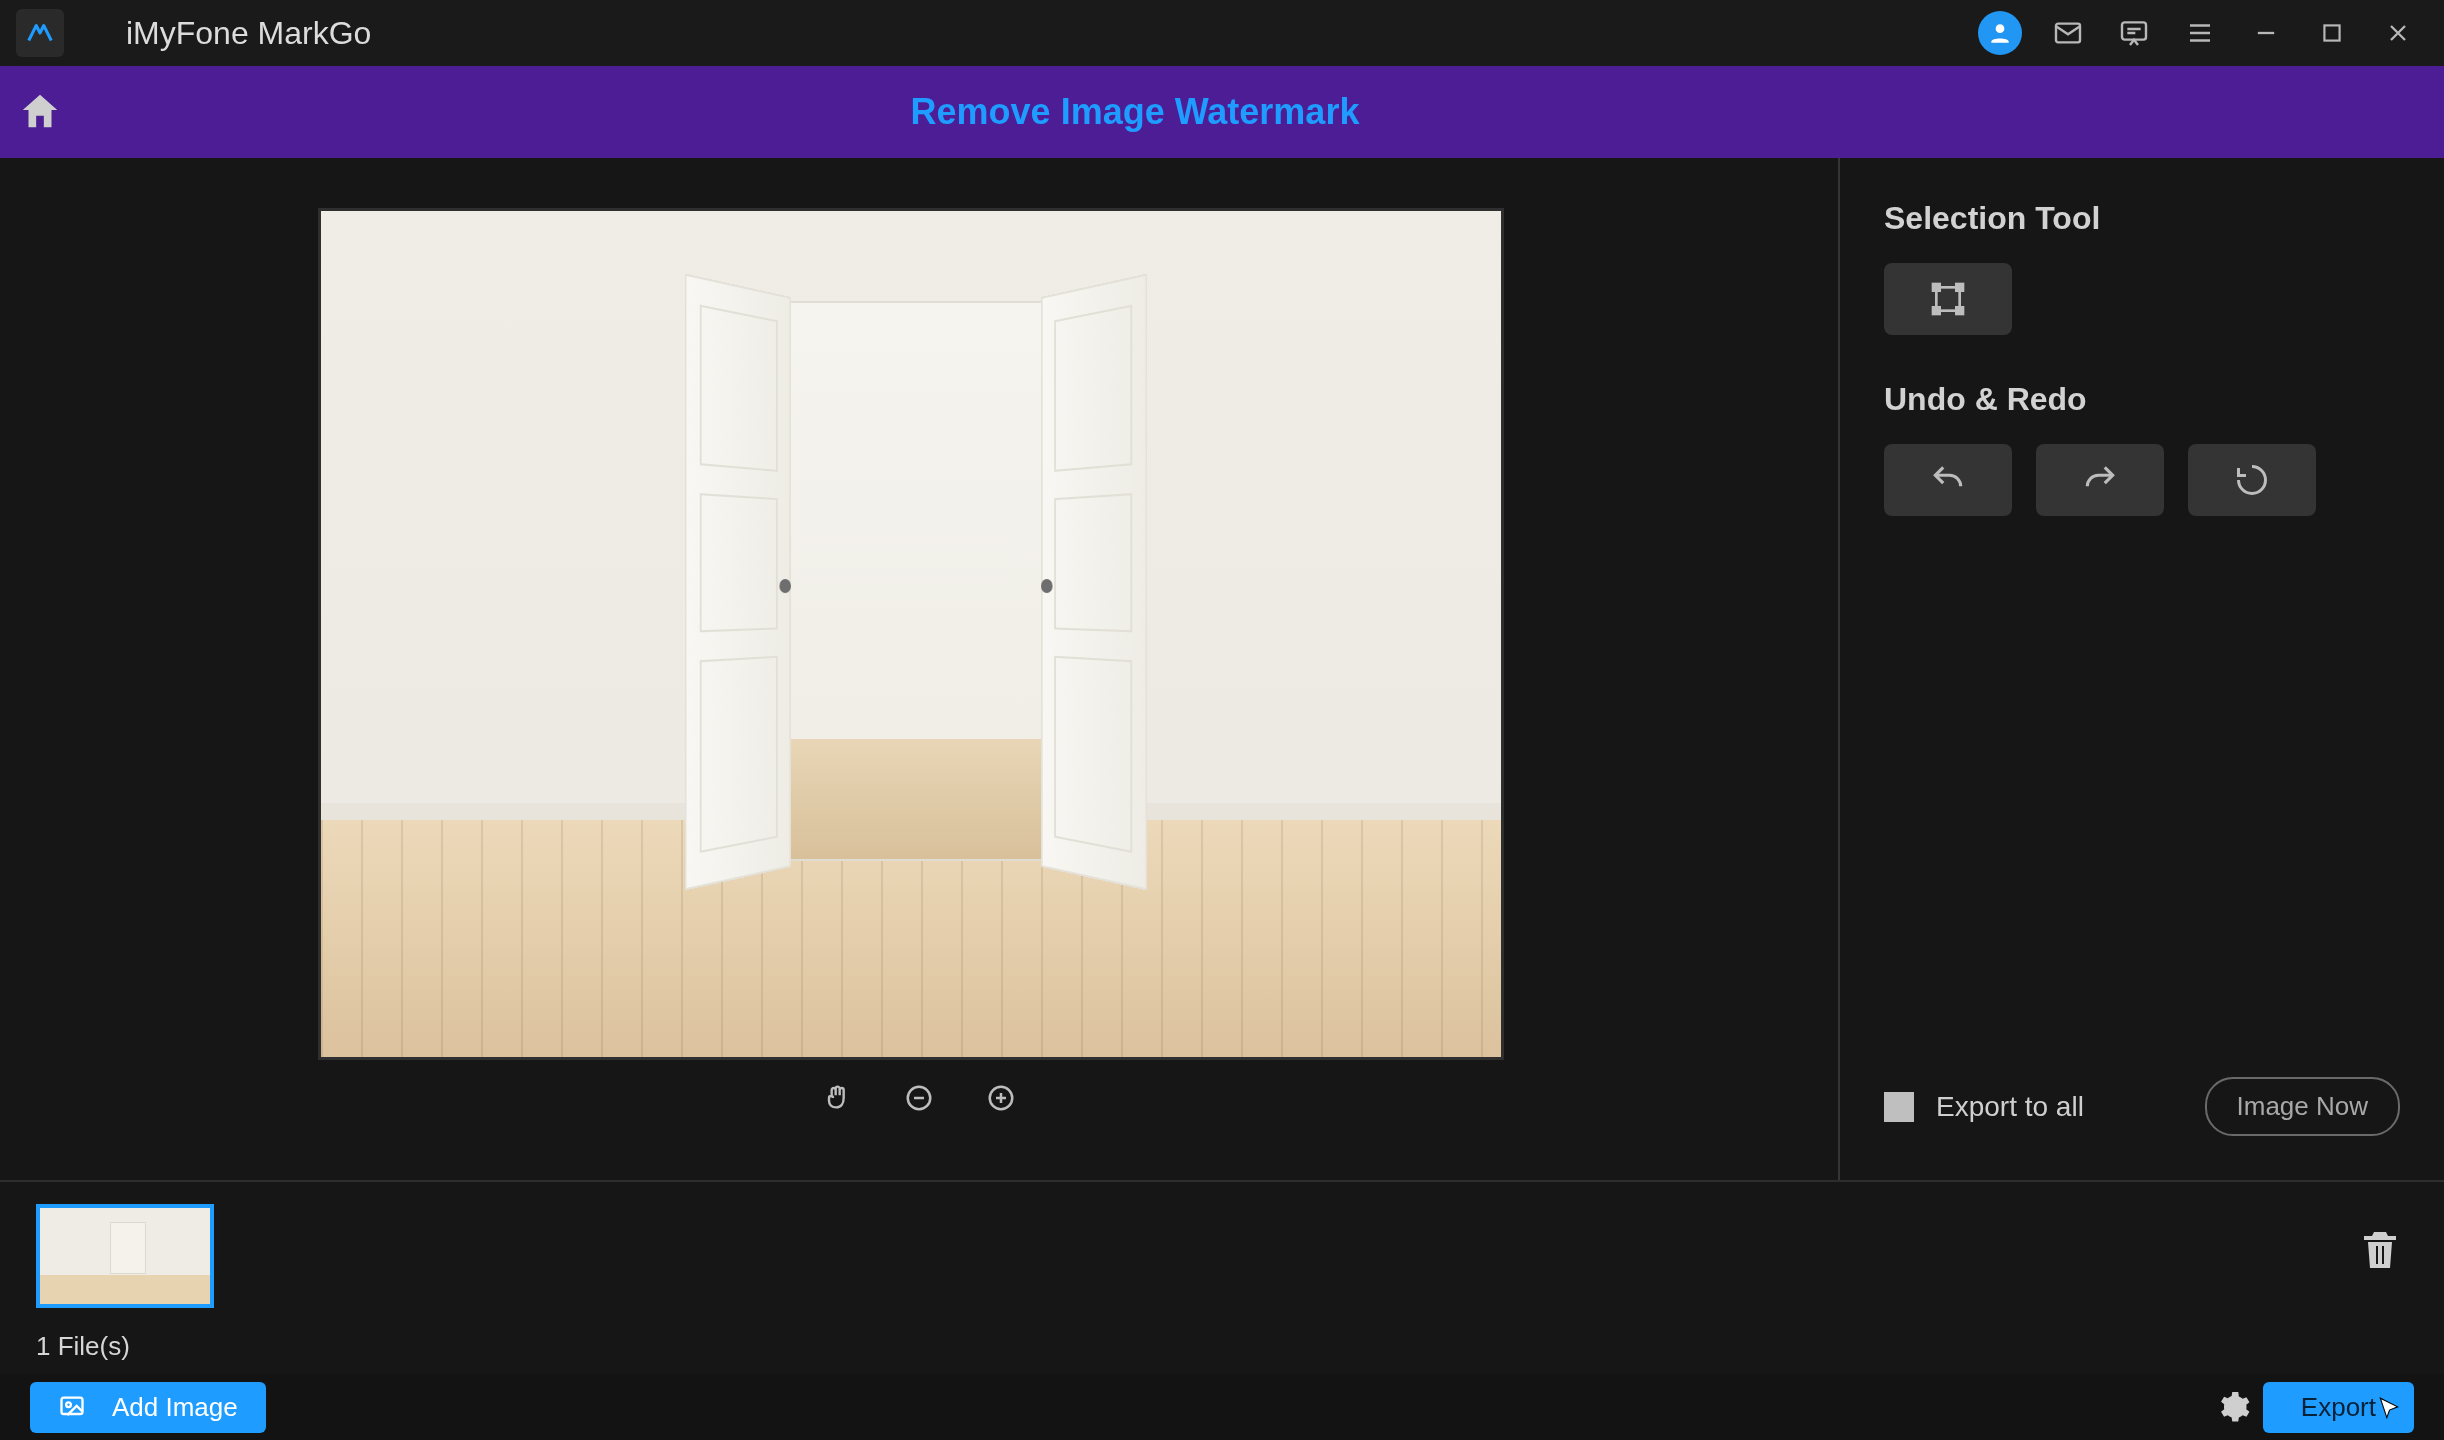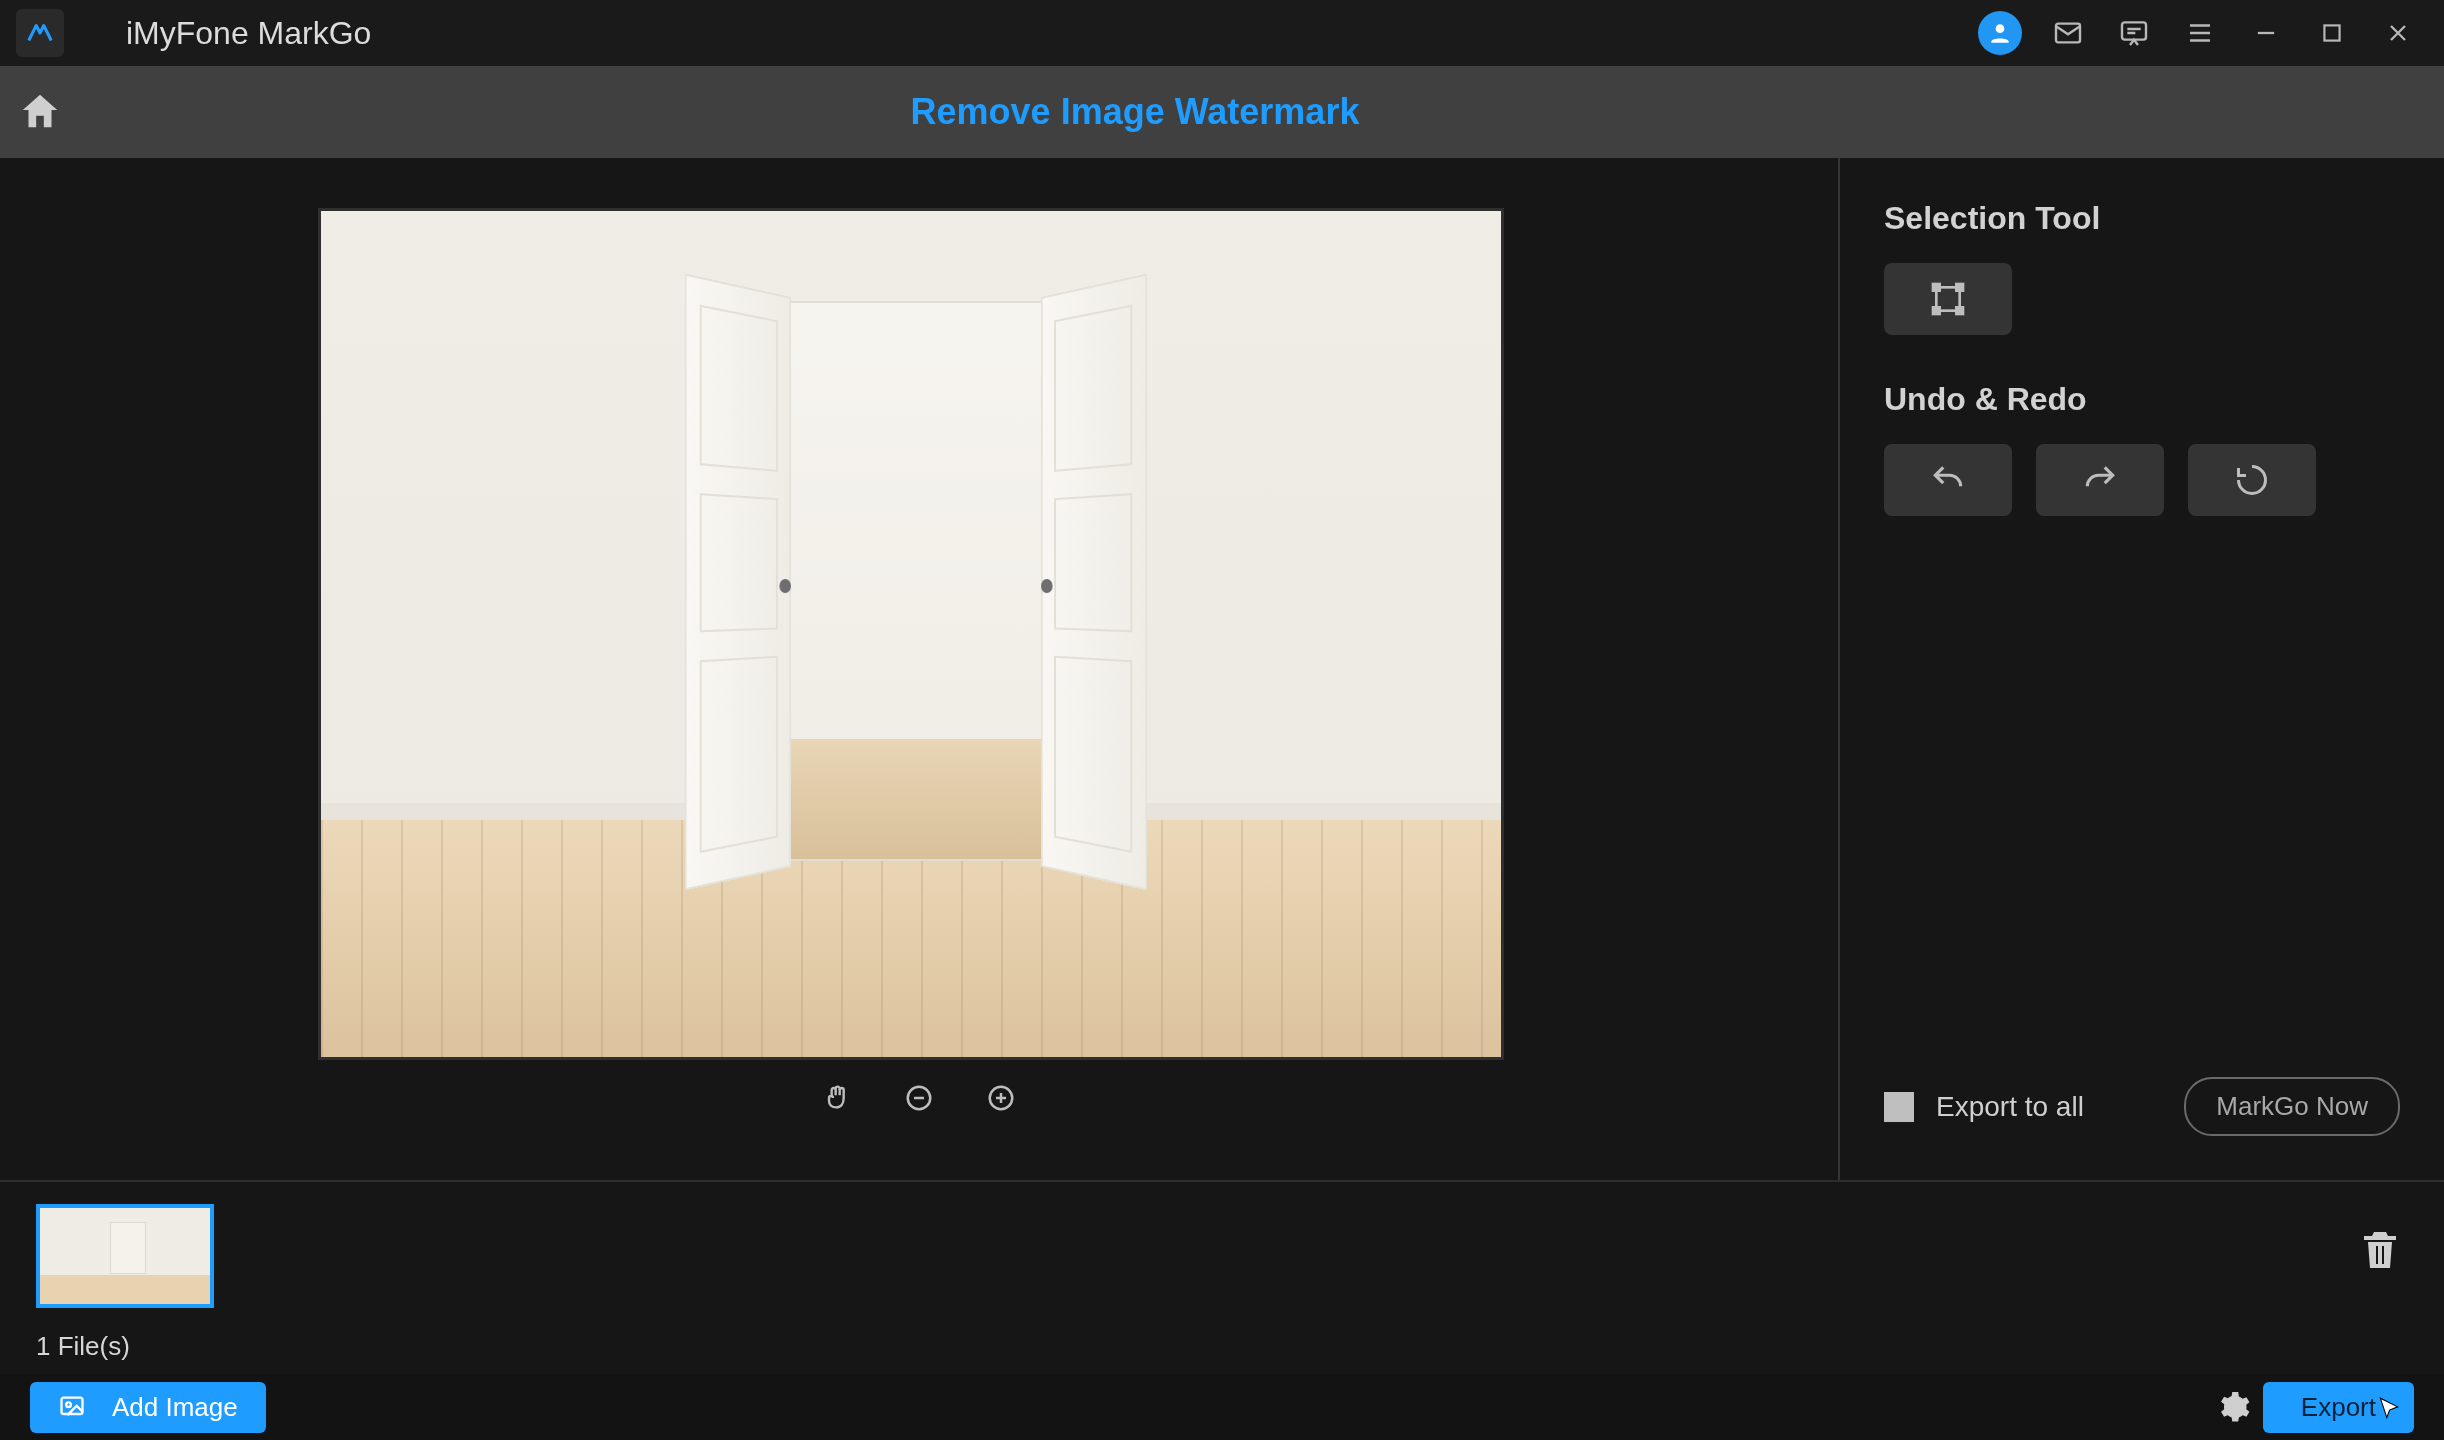--- a/index.html
+++ b/index.html
@@ -51,21 +51,21 @@
     background: #2196f3;
     display: flex; align-items: center; justify-content: center;
   }
 
   
   .headerstrip {
     height: 92px;
     display: flex;
     align-items: center;
     padding-left: 14px;
-    background: #404040;
+    background: #4c1d95;
   }
   .page-title {
     font-size: 36px;
     font-weight: 700;
     color: #1e9cff;
   }
   .home-btn {
     width: 52px; height: 52px;
     display: flex; align-items: center; justify-content: center;
     color: #cfcfcf;
@@ -415,21 +415,21 @@
             <path d="M3 4v5h5"></path>
           </svg>
       </div>
     </div>
 
     <div class="spacer"></div>
 
     <div class="apply-row">
       <div class="checkbox"></div>
       <div class="apply-label">Export to all</div>
-      <button class="remove-now">MarkGo Now</button>
+      <button class="remove-now">Image Now</button>
     </div>
     <div style="height:34px"></div>
   </div>
 </div>
 
 <div class="footer">
   <div class="thumbs">
     <div class="thumb">
       <div class="mini-floor"></div>
       <div class="mini-doorway"></div>

